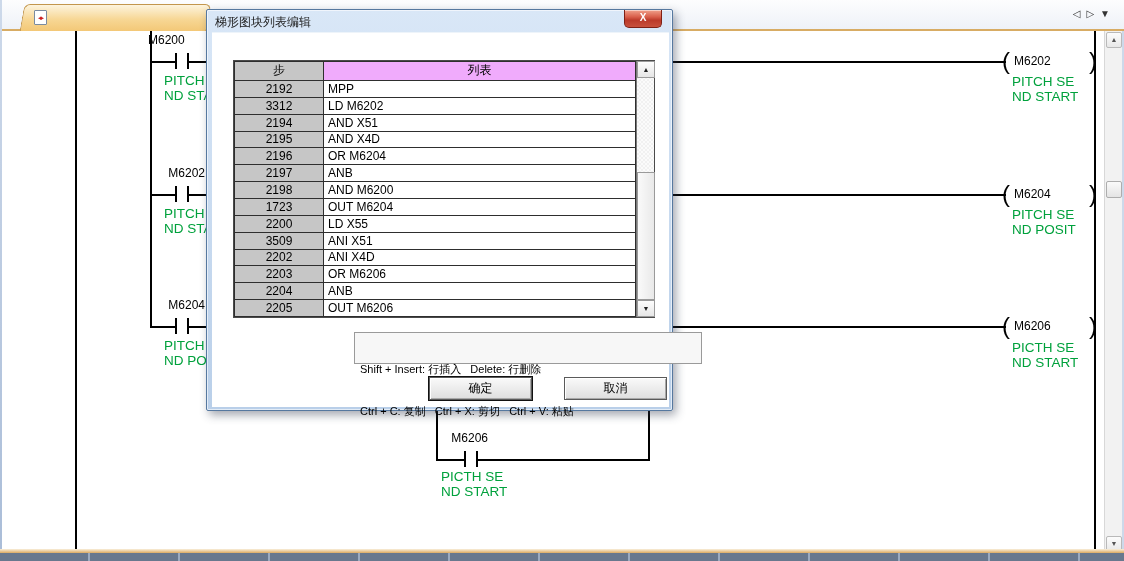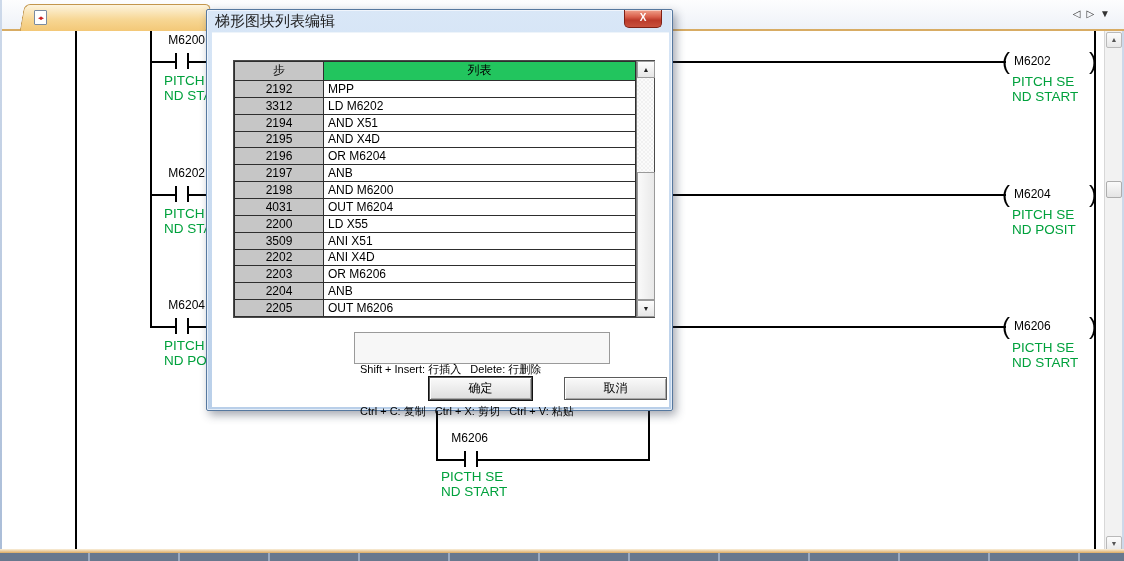--- a/index.html
+++ b/index.html
@@ -48,47 +48,47 @@
   .bottom-orange { position:absolute; left:0; top:549px; width:1124px; height:4px; z-index:2;
     background:linear-gradient(#f9efdb,#dcaa61); }
   .bottom-bar { position:absolute; left:0; top:553px; width:1124px; height:8px; z-index:2; background:#68788e;
     background-image:repeating-linear-gradient(90deg,transparent 0 88px,#9aaac0 88px 90px); }
 
   
   .dialog { position:absolute; left:206px; top:9px; width:467px; height:402px; z-index:10;
     background:linear-gradient(#d9e7f7,#b9cfe9); border:1px solid #56789f; border-radius:2px;
     box-shadow:3px 4px 10px rgba(50,60,80,.45), inset 0 0 0 1px rgba(255,255,255,.6); }
   .dialog-titlebar { position:relative; height:22px; line-height:22px; padding-left:8px; }
-  .dialog-title { font-size:15px; color:#1c1c1c; }
+  .dialog-title { font-size:12px; color:#1c1c1c; }
   .dialog-close { position:absolute; top:0; right:10px; width:38px; height:18px;
     background:linear-gradient(#f0a18c,#d9604c 40%,#bb3a2a 60%,#c8503c);
     border:1px solid #7e2015; border-top:none; border-radius:0 0 5px 5px; color:#fff;
     font-size:10px; font-weight:bold; text-align:center; line-height:16px;
     box-shadow:inset 0 1px 0 rgba(255,255,255,.5); cursor:default; }
   .dialog-client { position:absolute; left:5px; top:22px; width:457px; height:375px; background:#fff;
     border-top:1px solid #eef4fa; }
 
   .grid { position:absolute; left:21px; top:27px; width:422px; height:258px; display:flex;
     border:1px solid #4a4a4a; background:#fff; }
   table.list { border-collapse:collapse; table-layout:fixed; width:401px; }
   table.list th, table.list td { border:1px solid #2e2e2e; height:16px; font-size:12px; font-weight:normal;
     overflow:hidden; white-space:nowrap; }
   th.c-step, td.c-step { width:89px; background:#c6c6c6; text-align:center; }
-  th.c-list { width:312px; background:#22c55e; text-align:center; }
+  th.c-list { width:312px; background:#f0abfc; text-align:center; }
   td.c-list { background:#fff; text-align:left; padding-left:4px; }
   .grid-vsb { position:relative; width:19px; background:#f5f5f5;
     background-image:repeating-conic-gradient(#fbfbfb 0 25%, #f1f1f1 0 50%); background-size:4px 4px;
     border-left:1px solid #7a7a7a; }
   .grid-vsb .btn { position:absolute; left:0; width:18px; height:17px; background:linear-gradient(#fdfdfd,#e6e6e6);
     border:1px solid #9a9a9a; font-size:7px; color:#222; text-align:center; line-height:15px; }
   .grid-vsb .btn.up { top:0; } .grid-vsb .btn.down { bottom:0; }
   .grid-vsb .thumb { position:absolute; left:0; top:111px; width:18px; height:128px;
     background:linear-gradient(90deg,#fafafa,#e9e9e9); border:1px solid #9a9a9a; }
 
-  .helpbox { position:absolute; left:142px; top:299px; width:256px; height:32px; border:1px solid #9a9a9a;
+  .helpbox { position:absolute; left:142px; top:299px; width:348px; height:32px; border:1px solid #9a9a9a;
     background:#f7f7f7; font-size:11px; line-height:14px; padding:1px 5px; white-space:pre; }
 
   .btn-row button { position:absolute; top:344px; width:103px; height:23px; font-size:12px;
     font-family:"Liberation Sans", sans-serif; background:linear-gradient(#fafafa,#dedede);
     border:1px solid #5a5a5a; box-shadow:inset 1px 1px 0 #fff, inset -1px -1px 0 #a8a8a8; cursor:default; }
   .btn-ok { left:217px; box-shadow:0 0 0 1px #111, inset 1px 1px 0 #fff, inset -1px -1px 0 #a8a8a8 !important; }
   .btn-cancel { left:352px; }
 </style>
 </head>
 <body>
@@ -112,21 +112,21 @@
 </div>
 
 <div class="vline" style="left:75px;top:31px;width:2px;height:519px;"></div>
 <div class="vline" style="left:1094px;top:31px;width:2px;height:519px;"></div>
 <div class="vline" style="left:150px;top:31px;width:2px;height:297px;"></div>
 
 <div class="hline" style="left:150px;top:61px;width:27px;height:2px;"></div>
 <div class="hline" style="left:189px;top:61px;width:817px;height:2px;"></div>
 <div class="cbar" style="left:175px;top:53px;"></div>
 <div class="cbar" style="left:187px;top:53px;"></div>
-<div class="dev" style="left:148px;top:33px;width:57px;text-align:right;">M6200</div>
+<div class="dev" style="left:148px;top:33px;width:57px;">M6200</div>
 <div class="cmt" style="left:164px;top:73px;">
   <div>PITCH S</div>
     <div>ND STA</div>
 </div>
 <div class="coil" style="left:1002px;top:50px;">
   <span class="coil-dev">M6202</span>
 </div>
 <div class="cmt" style="left:1012px;top:74px;">
   <div>PITCH SE</div>
     <div>ND START</div>
@@ -223,21 +223,21 @@
             </tr>
         <tr>
               <td class="c-step">2197</td>
               <td class="c-list">ANB</td>
             </tr>
         <tr>
               <td class="c-step">2198</td>
               <td class="c-list">AND M6200</td>
             </tr>
         <tr>
-              <td class="c-step">4031</td>
+              <td class="c-step">1723</td>
               <td class="c-list">OUT M6204</td>
             </tr>
         <tr>
               <td class="c-step">2200</td>
               <td class="c-list">LD X55</td>
             </tr>
         <tr>
               <td class="c-step">3509</td>
               <td class="c-list">ANI X51</td>
             </tr>

